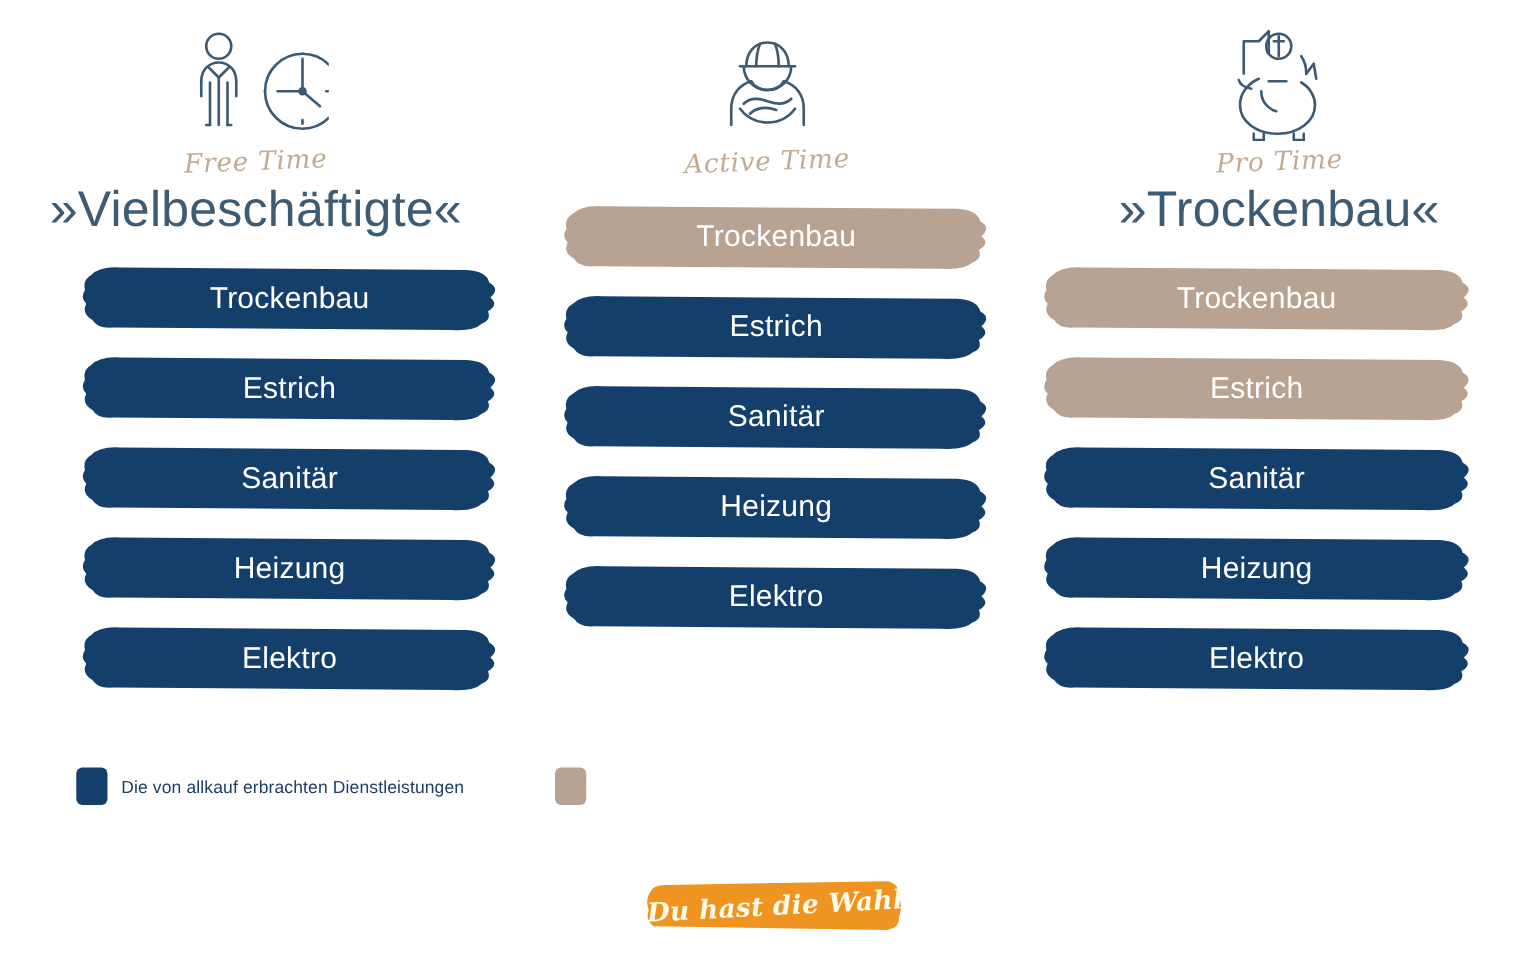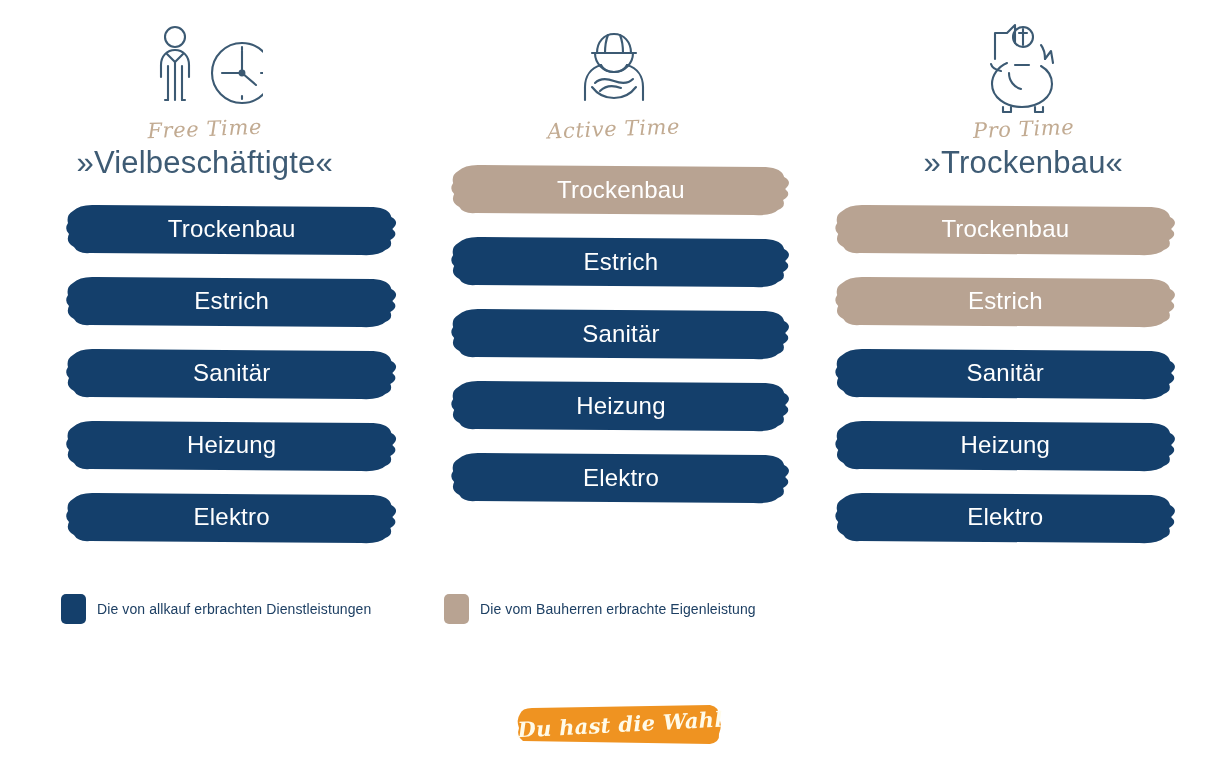--- a/index.html
+++ b/index.html
@@ -33,21 +33,21 @@
     font-size:21px;
     color:#c2ab92;
     letter-spacing:.6px;
     margin-top:6px;
     line-height:1;
     transform:rotate(-2.2deg);
     transform-origin:center;
   }
   .heading{
     text-align:center;
-    font-size:31px;
+    font-size:40px;
     font-weight:300;
     color:#3e5b74;
     letter-spacing:.2px;
     margin-top:7px;
     line-height:1.05;
     white-space:nowrap;
   }
 
   
   .bars{margin-top:21px;}
@@ -71,21 +71,21 @@
     padding-bottom:1px;
   }
 
   
   .col1 .bars{margin-left:62px;margin-right:8px;}
   .col2 .bars{margin-left:38px;margin-right:24px;}
   .col3 .bars{margin-left:12px;margin-right:48px;}
 
   
   .legend{
-    position:absolute;left:0;top:594px;width:1024px;height:40px;
+    position:absolute;left:0;top:614px;width:1024px;height:40px;
   }
   .legend-item{
     position:absolute;
     display:flex;align-items:center;gap:11px;
   }
   .legend-item.one{left:61px;top:0;}
   .legend-item.two{left:444px;top:0;}
   .swatch{
     width:25px;height:30px;border-radius:5px;flex:0 0 auto;
   }
@@ -309,21 +309,20 @@
 
   </div>
 
   <div class="legend">
     <div class="legend-item one">
       <span class="swatch" style="background:#143f6b"></span>
       <span class="legend-text">Die von allkauf erbrachten Dienstleistungen</span>
     </div>
     <div class="legend-item two">
       <span class="swatch" style="background:#b8a392"></span>
-      <span class="legend-text">Die vom Bauherren erbrachte Eigenleistung</span>
     </div>
   </div>
 
   <div class="banner">
     <svg viewBox="0 0 212 48" preserveAspectRatio="none">
       <path d="M6 14 Q2 20 5 28 Q2 36 9 41 L196 44 Q206 42 205 34 Q209 24 204 16 Q206 7 196 5 L18 8 Q8 8 6 14 Z" fill="#ef9321"></path>
     </svg>
     <span class="banner-text">Du hast die Wahl</span>
   </div>
 

